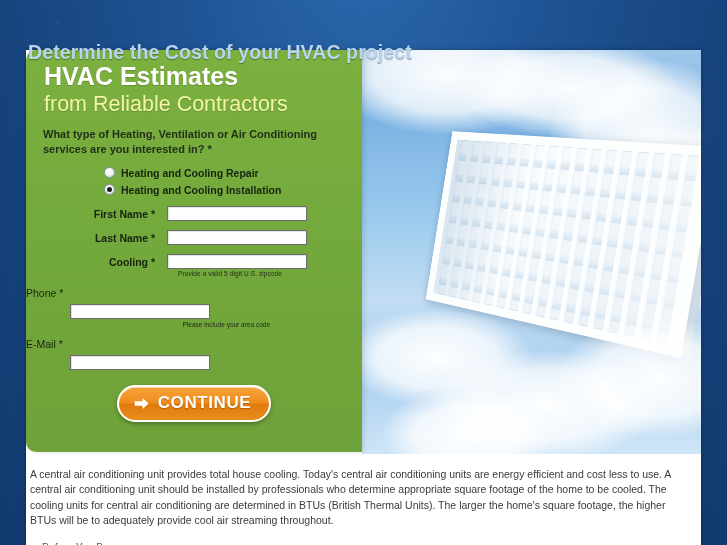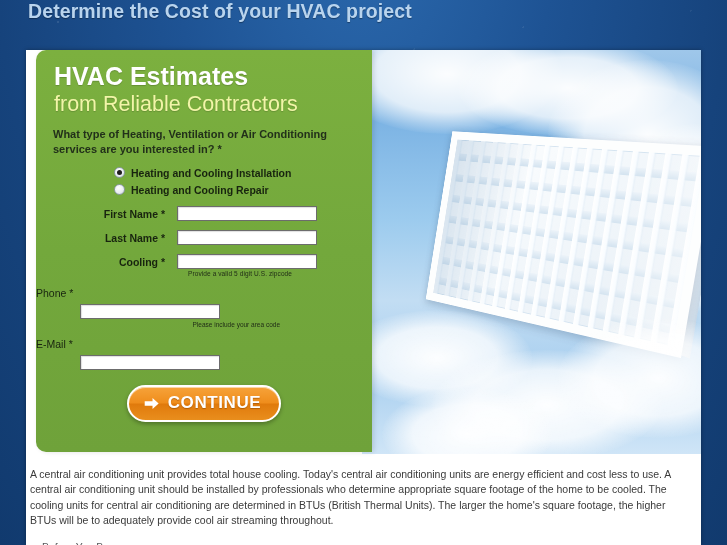--- a/index.html
+++ b/index.html
@@ -39,21 +39,21 @@
     pointer-events: none;
   }
 
   
   .banner {
     position: absolute;
     left: 0; top: 0;
     width: 727px;
     height: 64px;
     display: flex;
-    align-items: flex-start;
+    align-items: flex-end;
     z-index: 3;
   }
   .banner-title {
     margin-left: 28px;
     font-size: 19.5px;
     font-weight: bold;
     color: #b9d4ee;
     letter-spacing: .1px;
     text-shadow: 0 1px 1px rgba(0,0,0,.35);
     white-space: nowrap;
@@ -179,21 +179,20 @@
   
   .form-panel {
     position: absolute;
     left: 0; top: 0;
     width: 336px;
     height: 402px;
     background: linear-gradient(to bottom, #7cb03f 0%, #73a83c 50%, #6fa23a 100%);
     border-radius: 10px 0 0 10px;
     box-shadow: 2px 0 5px rgba(0,0,0,.12);
     z-index: 2;
-    margin-left: 10px;
   }
   .panel-head {
     padding: 12px 0 0 18px;
   }
   .head-line1 {
     font-size: 25px;
     font-weight: bold;
     color: #ffffff;
     line-height: 29px;
     text-shadow: 0 1px 1px rgba(0,0,0,.18);
@@ -393,26 +392,26 @@
 
         <div class="panel-head">
           <div class="head-line1">HVAC Estimates</div>
           <div class="head-line2">from Reliable Contractors</div>
         </div>
 
         <div class="question">What type of Heating, Ventilation or Air Conditioning services are you interested in? *</div>
 
         <div class="radio-group">
           <div class="radio-row">
+            <span class="radio"></span>
+            <span class="radio-label">Heating and Cooling Repair</span>
+          </div>
+          <div class="radio-row">
             <span class="radio checked"></span>
             <span class="radio-label">Heating and Cooling Installation</span>
-          </div>
-          <div class="radio-row">
-            <span class="radio"></span>
-            <span class="radio-label">Heating and Cooling Repair</span>
           </div>
         </div>
 
         
         <div class="field-row">
           <div class="field-label">First Name *</div>
           <input class="field-input" type="text" value="" style="">
         </div>
 
         

